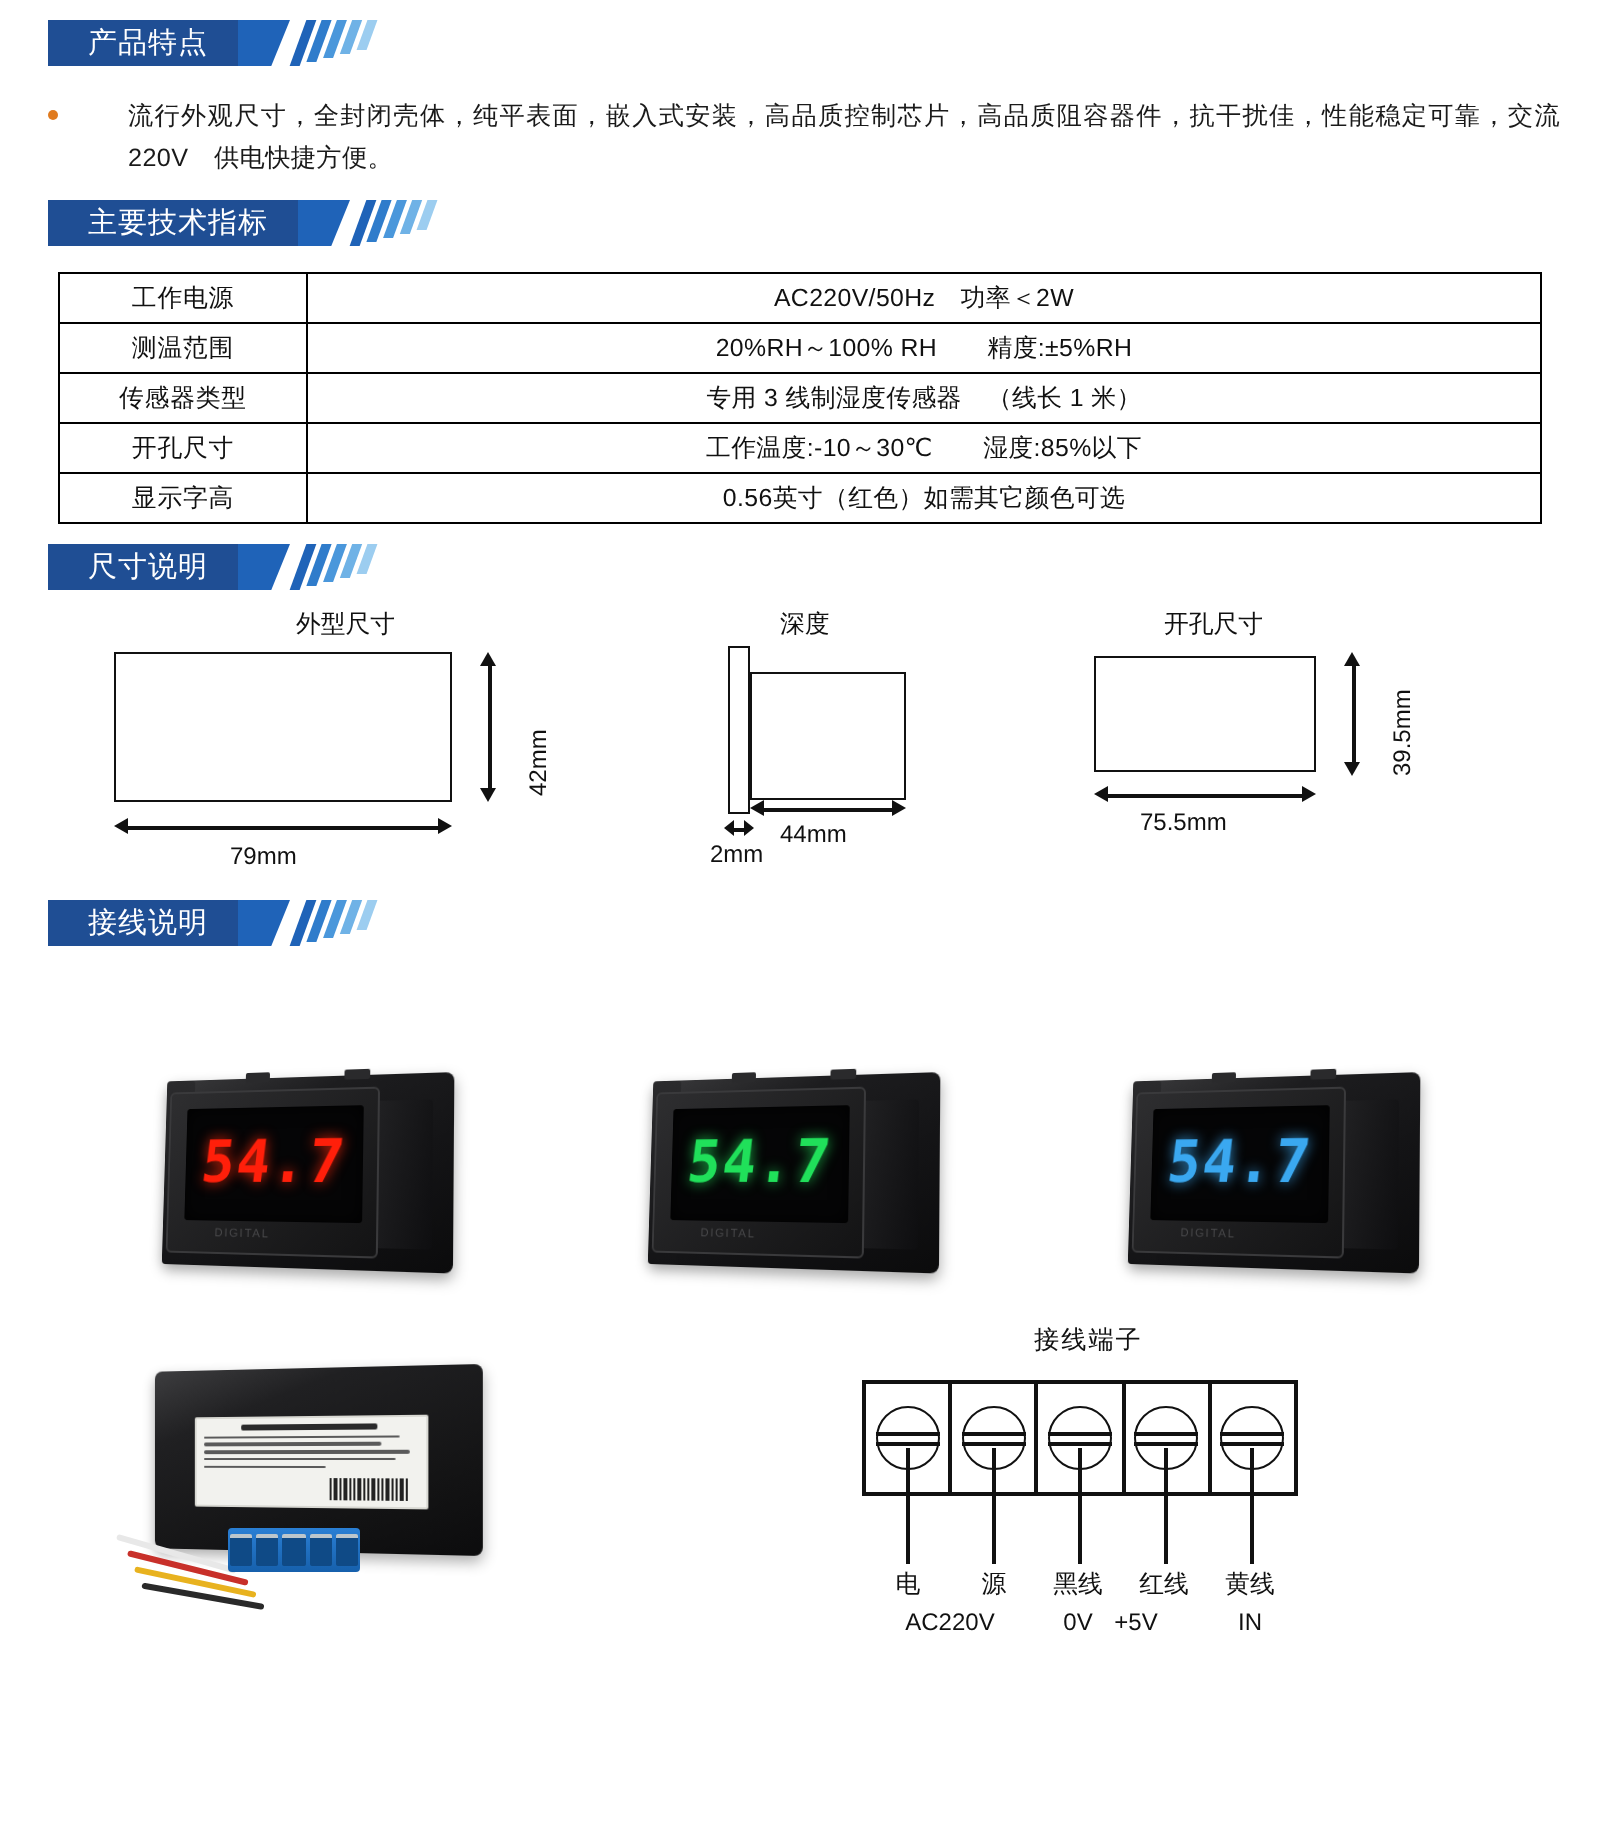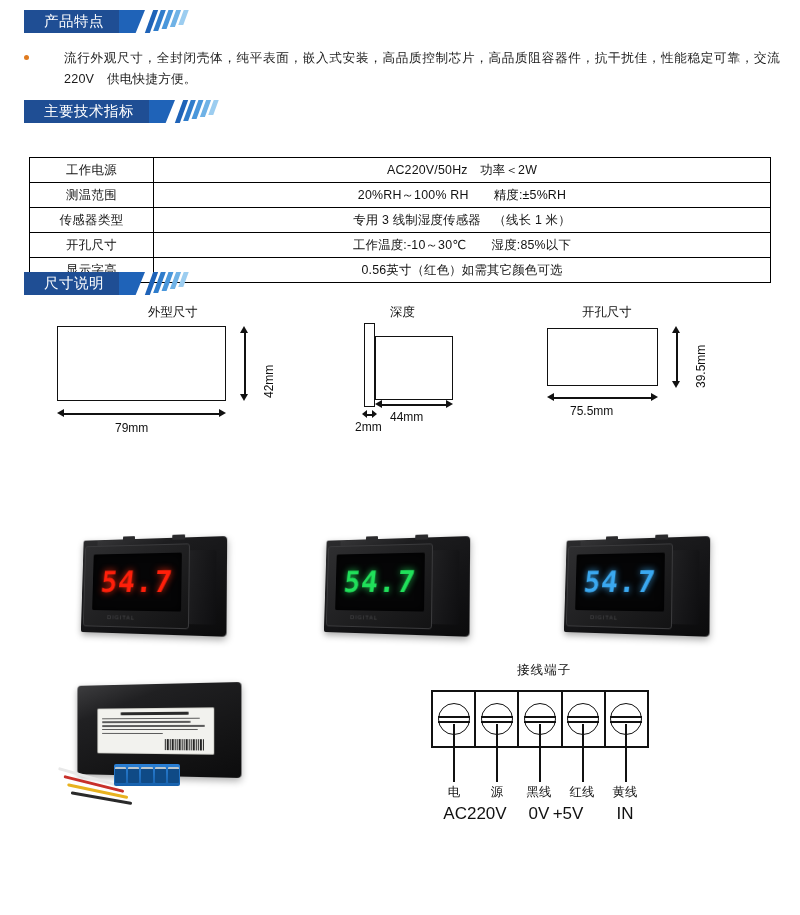--- a/index.html
+++ b/index.html
@@ -47,21 +47,20 @@
   }
   .bullet-text {
     font-size: 12.6px; line-height: 21px; color: #1a1a1a;
     letter-spacing: .2px; text-align: justify; margin-left: 28px;
   }
 
   
   .spec-table {
     position: absolute; left: 29px; top: 136px; width: 742px;
     border-collapse: collapse;
-    margin-top: 21px;
   }
   .spec-table td {
     border: 1px solid #000; height: 25px; font-size: 12.4px;
     text-align: center; vertical-align: middle; color: #111;
   }
   .spec-table td.key { width: 124px; letter-spacing: .4px; }
   .spec-table td.val { letter-spacing: .2px; }
 
   
   .dim-wrap { position: absolute; left: 0; top: 296px; width: 800px; height: 150px; }
@@ -194,21 +193,21 @@
   .wiring .screw::before, .wiring .screw::after {
     content: ""; position: absolute; left: -1px; right: -1px; height: 1.6px; background: #111;
   }
   .wiring .screw::before { top: 12px; }
   .wiring .screw::after  { top: 17px; }
   .wiring .lead { position: absolute; width: 1.6px; background: #111; }
   .wiring .w-label {
     position: absolute; font-size: 12.4px; color: #111; text-align: center; white-space: nowrap;
   }
   .wiring .w-sub {
-    position: absolute; font-size: 17px; color: #111; text-align: center; white-space: nowrap;
+    position: absolute; font-size: 12px; color: #111; text-align: center; white-space: nowrap;
   }
 </style>
 </head>
 <body>
 
 <div class="page">
 
   <div class="banner" style="left:24px; top:10px;">
     <div class="tab">产品特点</div>
     <div class="wedge"></div>
@@ -326,20 +325,31 @@
       <div class="arrow-h" style="left:547px; top:97px; width:111px;">
         <span class="hL"></span>
           <span class="line"></span>
           <span class="hR"></span>
       </div>
       <div class="dim-label" style="left:570px; top:108px;">75.5mm</div>
     </div>
 
   </div>
 
+  <div class="banner" style="left:24px; top:450px;">
+    <div class="tab">接线说明</div>
+    <div class="wedge"></div>
+    <div class="stripes">
+      <i class="s1"></i>
+        <i class="s2"></i>
+        <i class="s3"></i>
+        <i class="s4"></i>
+        <i class="s5"></i>
+    </div>
+  </div>
 
   <div class="meters">
 
     <div class="meter red" style="left:62px; top:10px;">
       <div class="body">
         <div class="flange"></div>
         <div class="clip" style="left:44px; top:-3px;"></div>
         <div class="clip" style="left:96px; top:-3px;"></div>
         <div class="side"></div>
         <div class="bezel">

